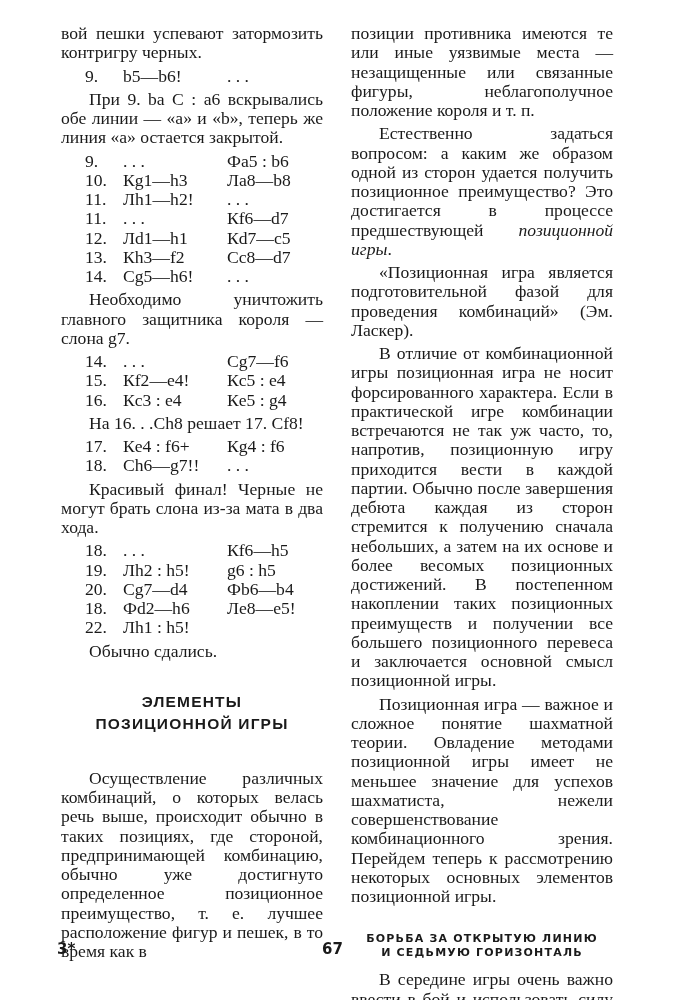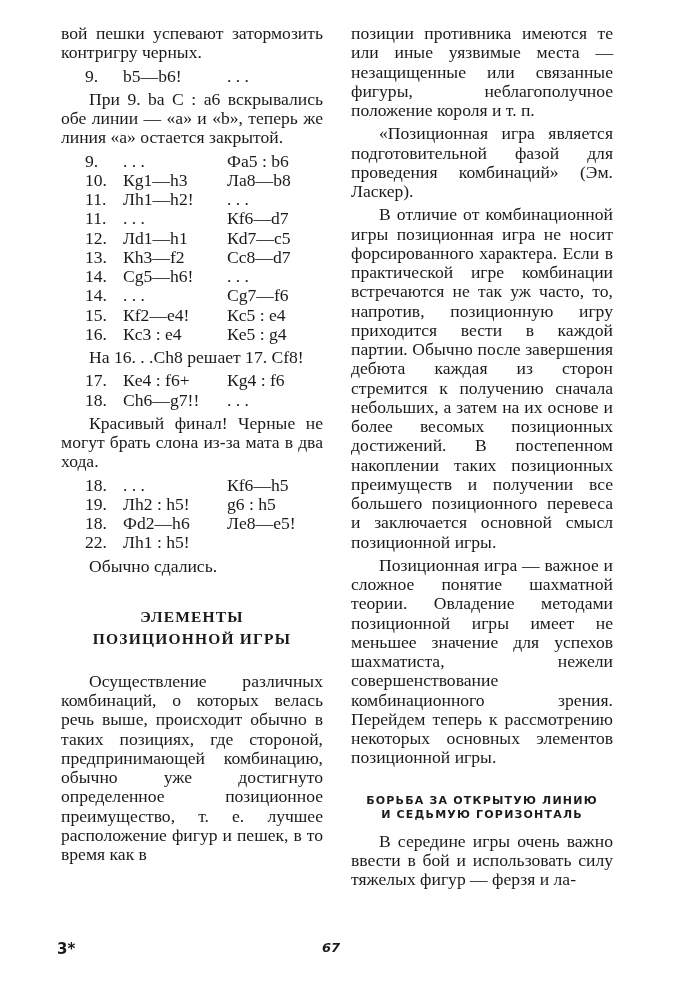--- a/index.html
+++ b/index.html
@@ -17,35 +17,35 @@
     p { margin: 4px; text-align: justify; text-align-last: left; hyphens: manual; }
     p.ind { text-indent: 28px; }
     p.cont { text-indent: 0; }
     .moves { margin: 0; }
     .mv { display: flex; height: 19.25px; white-space: nowrap; }
     .mv .n { width: 28px; padding-left: 28px; text-align: left; }
     .mv .w { width: 104px; padding-left: 10px; }
     .mv .b { width: 96px; }
     .em { font-style: italic; }
     h2.sec {
-      margin: 30px 0 0 0; font-size: 15.5px; line-height: 22px; letter-spacing: 1.2px;
-      text-align: center; font-family: Liberation Serif, serif; font-weight: bold;
+      margin: 30px 0 12px 0; font-size: 15.5px; line-height: 22px; letter-spacing: 1.2px;
+      text-align: center; font-family: Liberation Sans, sans-serif; font-weight: bold;
     }
     h3.sub {
       margin: 26px 0 10px 0; font-size: 11px; line-height: 14px; letter-spacing: 1.2px;
       text-align: center; font-family: "DejaVu Sans", sans-serif; font-weight: bold;
     }
     .gap-after-h { height: 18px; }
     .footer-sig {
       position: absolute; left: 57px; top: 940px; font-size: 15px;
       font-family: "DejaVu Sans", sans-serif; font-weight: bold;
     }
     .page-num {
-      position: absolute; left: 322px; top: 940px; font-size: 13px;
-      font-family: "DejaVu Sans", sans-serif; font-weight: bold; font-style: italic;
+      position: absolute; left: 322px; top: 940px; font-size: 15px;
+      font-family: "DejaVu Sans", sans-serif; font-weight: bold;
     }
   </style>
 </head>
 <body>
 
 <div class="col left">
   <p class="cont">вой пешки успевают затормозить контригру черных.</p>
   <div class="moves">
       <div class="mv">
         <span class="n">9.</span>
@@ -86,20 +86,21 @@
         <span class="n">13.</span>
         <span class="w">Кh3—f2</span>
         <span class="b">Сc8—d7</span>
       </div>
       <div class="mv">
         <span class="n">14.</span>
         <span class="w">Сg5—h6!</span>
         <span class="b">. . .</span>
       </div>
     </div>
+  <p class="ind">Необходимо уничтожить главного защитника короля — слона g7.</p>
   <div class="moves">
       <div class="mv">
         <span class="n">14.</span>
         <span class="w">. . .</span>
         <span class="b">Сg7—f6</span>
       </div>
       <div class="mv">
         <span class="n">15.</span>
         <span class="w">Кf2—e4!</span>
         <span class="b">Кc5 : e4</span>
@@ -129,20 +130,25 @@
         <span class="n">18.</span>
         <span class="w">. . .</span>
         <span class="b">Кf6—h5</span>
       </div>
       <div class="mv">
         <span class="n">19.</span>
         <span class="w">Лh2 : h5!</span>
         <span class="b">g6 : h5</span>
       </div>
       <div class="mv">
+        <span class="n">20.</span>
+        <span class="w">Сg7—d4</span>
+        <span class="b">Фb6—b4</span>
+      </div>
+      <div class="mv">
         <span class="n">18.</span>
         <span class="w">Фd2—h6</span>
         <span class="b">Лe8—e5!</span>
       </div>
       <div class="mv">
         <span class="n">22.</span>
         <span class="w">Лh1 : h5!</span>
         <span class="b"></span>
       </div>
     </div>
@@ -151,20 +157,21 @@
   <h2 class="sec">
     <span>ЭЛЕМЕНТЫ</span><br>
     <span>ПОЗИЦИОННОЙ ИГРЫ</span>
   </h2>
   <div class="gap-after-h"></div>
   <p class="ind">Осуществление различных комбинаций, о которых велась речь выше, происходит обычно в таких позициях, где стороной, предпринимающей комбинацию, обычно уже достигнуто определенное позиционное преимущество, т. е. лучшее расположение фигур и пешек, в то время как в</p>
 </div>
 
 <div class="col right">
   <p class="cont">позиции противника имеются те или иные уязвимые места — незащищенные или связанные фигуры, неблагополучное положение короля и т. п.</p>
+  <p class="ind"><span>Естественно задаться вопросом: а каким же образом одной из сторон удается получить позиционное преимущество? Это достигается в процессе предшествующей </span><span class="em">позиционной игры</span><span>.</span></p>
   <p class="ind">«Позиционная игра является подготовительной фазой для проведения комбинаций» (Эм. Ласкер).</p>
   <p class="ind">В отличие от комбинационной игры позиционная игра не носит форсированного характера. Если в практической игре комбинации встречаются не так уж часто, то, напротив, позиционную игру приходится вести в каждой партии. Обычно после завершения дебюта каждая из сторон стремится к получению сначала небольших, а затем на их основе и более весомых позиционных достижений. В постепенном накоплении таких позиционных преимуществ и получении все большего позиционного перевеса и заключается основной смысл позиционной игры.</p>
   <p class="ind">Позиционная игра — важное и сложное понятие шахматной теории. Овладение методами позиционной игры имеет не меньшее значение для успехов шахматиста, нежели совершенствование комбинационного зрения. Перейдем теперь к рассмотрению некоторых основных элементов позиционной игры.</p>
   <h3 class="sub">
     <span>БОРЬБА ЗА ОТКРЫТУЮ ЛИНИЮ</span><br>
     <span>И СЕДЬМУЮ ГОРИЗОНТАЛЬ</span>
   </h3>
   <p class="ind">В середине игры очень важно ввести в бой и использовать силу тяжелых фигур — ферзя и ла-</p>
 </div>
 

